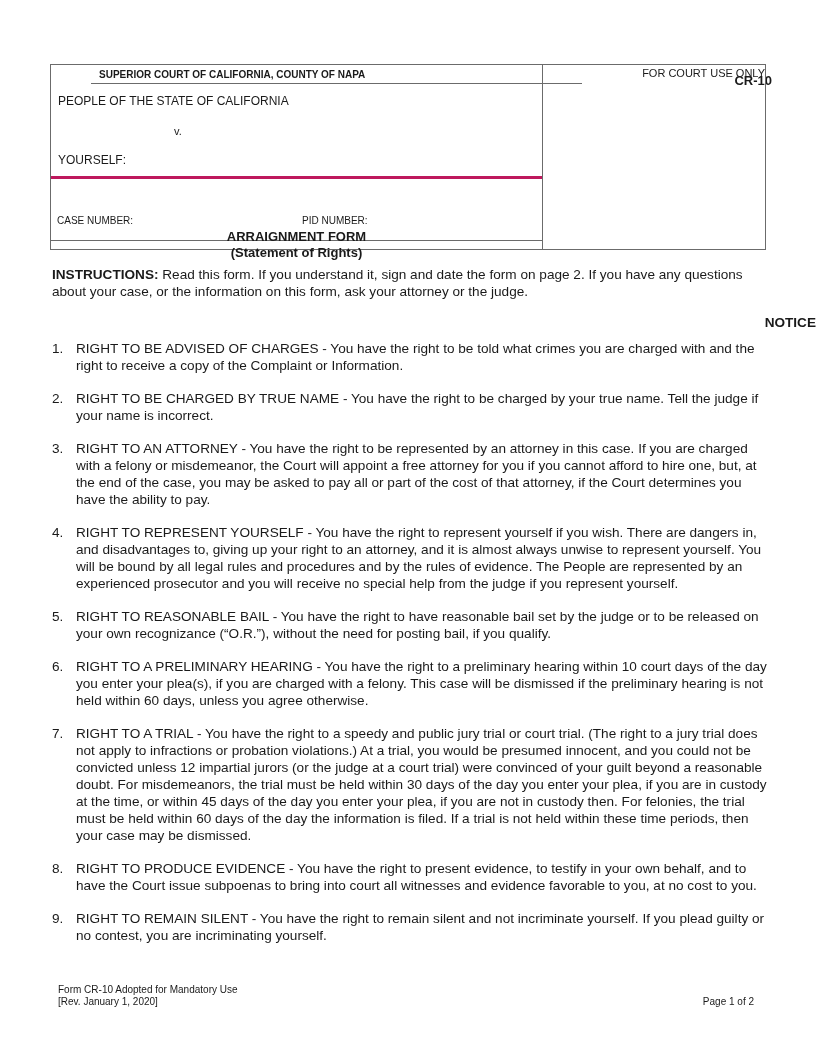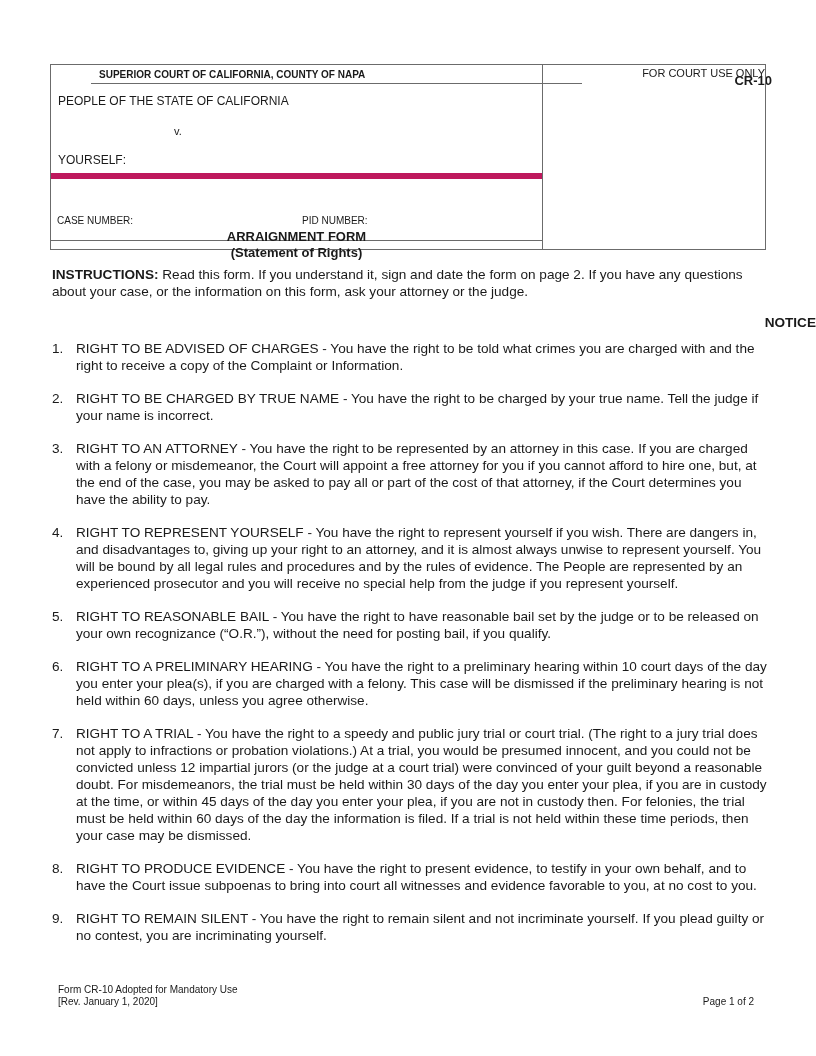--- a/index.html
+++ b/index.html
@@ -8,21 +8,21 @@
   .form-id { position: absolute; top: 46px; right: 44px; font-size: 13px; font-weight: bold; margin-top: 27px; }
   .caption-box { position: absolute; left: 50px; top: 64px; width: 716px; height: 186px;
                  border: 1px solid #6b6b6b; box-sizing: border-box; }
   .left-col { position: absolute; left: 0; top: 0; width: 492px; height: 100%;
               border-right: 1px solid #6b6b6b; box-sizing: border-box; }
   .right-col { position: absolute; left: 492px; top: 0; right: 0; height: 100%; }
   .court-row { position: absolute; left: 14px; top: 0; width: 100%; height: 19px;
                border-bottom: 1px solid #6b6b6b; box-sizing: border-box;
                font-size: 10px; font-weight: bold; padding: 4px 0 5px 8px; margin-left: 26px; }
   .parties { position: absolute; left: 0; top: 19px; width: 100%; height: 95px;
-             border-bottom: 6px solid #be185d; box-sizing: border-box; font-size: 12px; }
+             border-bottom: 3px solid #be185d; box-sizing: border-box; font-size: 12px; }
   .parties .people { position: absolute; left: 7px; top: 10px; }
   .parties .vs { position: absolute; left: 123px; top: 41px; font-size: 11px; }
   .parties .defendant { position: absolute; left: 7px; top: 69px; }
   .numbers-row { position: absolute; left: 0; top: 114px; width: 100%; height: 30px;
                  border-bottom: 1px solid #6b6b6b; box-sizing: border-box; font-size: 10px; margin-top: 32px; }
   .numbers-row .case { position: absolute; left: 6px; top: 4px; }
   .numbers-row .pid { position: absolute; left: 251px; top: 4px; }
   .title-block { position: absolute; left: 0; top: 160px; width: 100%; height: 42px;
                  text-align: center; font-weight: bold; font-size: 13px; line-height: 16px; padding-top: 4px; box-sizing: border-box; }
   .court-use { text-align: right; font-size: 11px; padding-top: 2px; }

